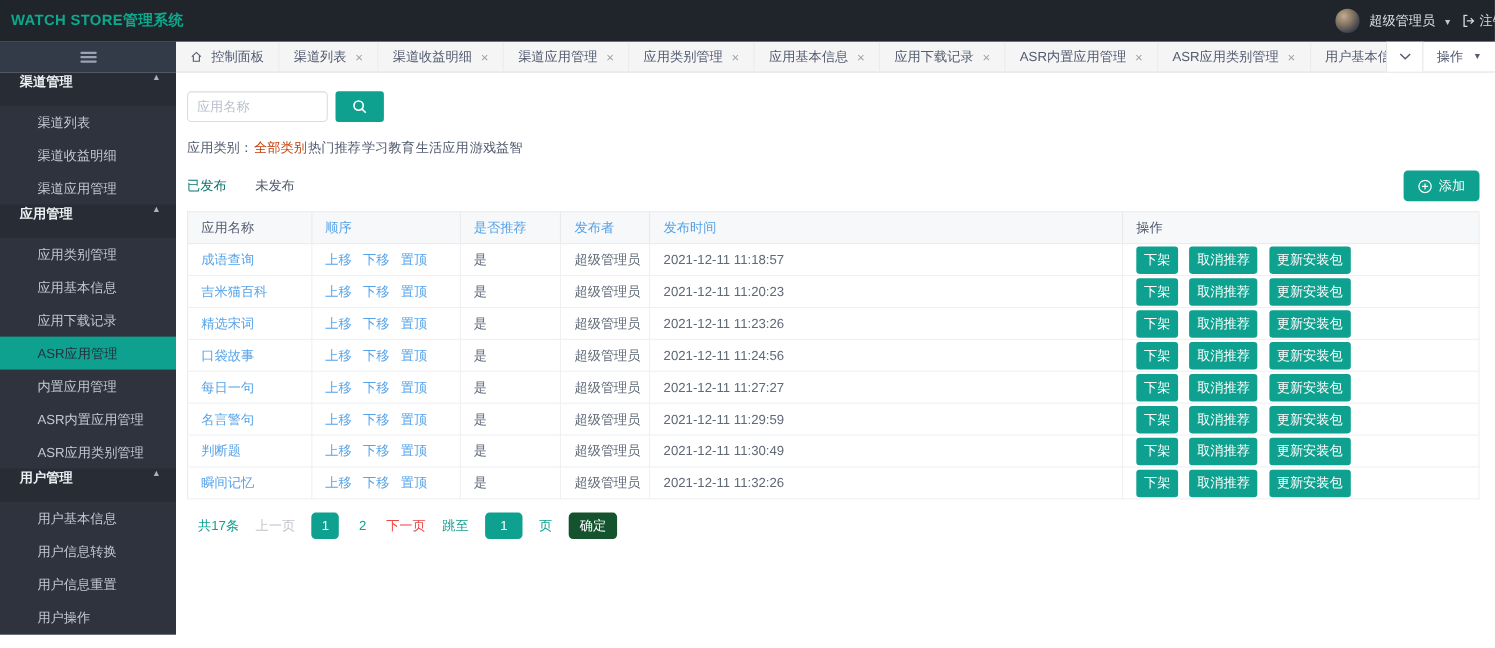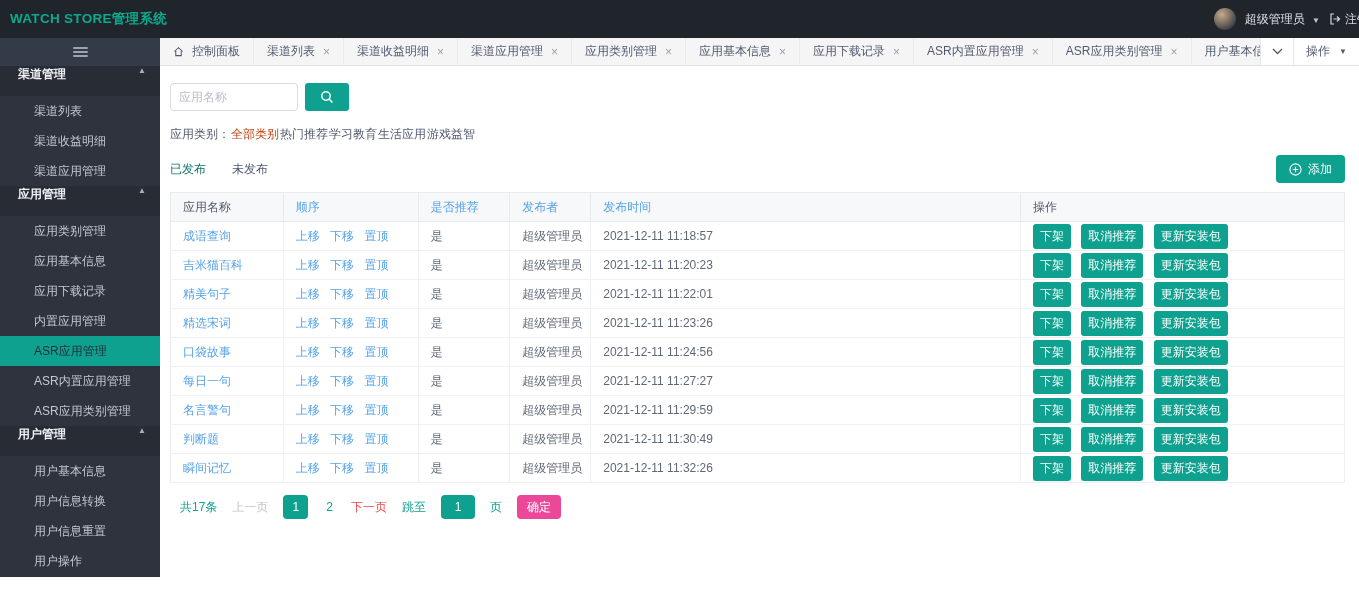--- a/index.html
+++ b/index.html
@@ -85,21 +85,21 @@
   .pagination { margin-top:12px; display:flex; align-items:center; gap:15px;
     font-size:12px; color:#0fa18f; }
   .pg-total { color:#0fa18f;margin-left:10px; }
   .pg-prev { color:#c0c6cc; cursor:default; }
   .pg-page-current { background:#0fa18f; color:#fff; width:25px; height:24px; border-radius:4px;
     display:flex; align-items:center; justify-content:center; cursor:pointer; }
   .pg-page { color:#0fa18f; cursor:pointer; padding:0 3px; }
   .pg-next { color:#ef4444; cursor:pointer; }
   .jump-input { width:34px; height:24px; background:#0fa18f; color:#fff; border:none;
     border-radius:4px; text-align:center; font-size:12px; outline:none; }
-  .confirm-btn { background:#ec4899; color:#fff; border:none; border-radius:4px; height:24px;
+  .confirm-btn { background:#14532d; color:#fff; border:none; border-radius:4px; height:24px;
     padding:0 10px; font-size:12px; cursor:pointer; }
 </style>
 </head>
 <body>
 
 <div class="app">
 
   <header class="topbar">
     <div class="brand">WATCH STORE管理系统</div>
     <div class="topbar-right">
@@ -197,22 +197,22 @@
       <div class="side-item">渠道收益明细</div>
       <div class="side-item">渠道应用管理</div>
 
       <div class="group-header">
         <span>应用管理</span>
         <span class="group-arrow">▲</span>
       </div>
       <div class="side-item">应用类别管理</div>
       <div class="side-item">应用基本信息</div>
       <div class="side-item">应用下载记录</div>
+      <div class="side-item active">ASR应用管理</div>
       <div class="side-item">内置应用管理</div>
-      <div class="side-item active">ASR应用管理</div>
       <div class="side-item">ASR内置应用管理</div>
       <div class="side-item">ASR应用类别管理</div>
 
       <div class="group-header">
         <span>用户管理</span>
         <span class="group-arrow">▲</span>
       </div>
       <div class="side-item">用户基本信息</div>
       <div class="side-item">用户信息转换</div>
       <div class="side-item">用户信息重置</div>
@@ -299,36 +299,20 @@
             <td>是</td>
             <td>超级管理员</td>
             <td>2021-12-11 11:20:23</td>
             <td>
               <button class="btn-sm">下架</button>
               <button class="btn-sm">取消推荐</button>
               <button class="btn-sm">更新安装包</button>
             </td>
           </tr>
           <tr>
-            <td><a class="link">精美句子</a></td>
-            <td class="order-links">
-              <a class="link">上移</a>
-              <a class="link">下移</a>
-              <a class="link">置顶</a>
-            </td>
-            <td>是</td>
-            <td>超级管理员</td>
-            <td>2021-12-11 11:22:01</td>
-            <td>
-              <button class="btn-sm">下架</button>
-              <button class="btn-sm">取消推荐</button>
-              <button class="btn-sm">更新安装包</button>
-            </td>
-          </tr>
-          <tr>
             <td><a class="link">精选宋词</a></td>
             <td class="order-links">
               <a class="link">上移</a>
               <a class="link">下移</a>
               <a class="link">置顶</a>
             </td>
             <td>是</td>
             <td>超级管理员</td>
             <td>2021-12-11 11:23:26</td>
             <td>

